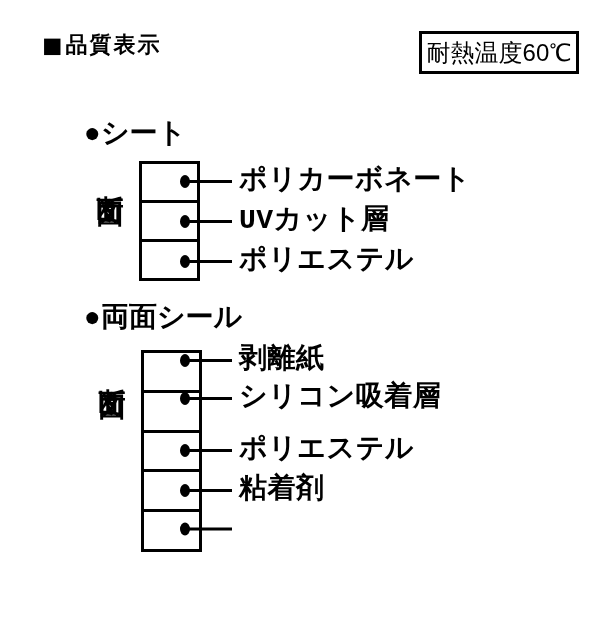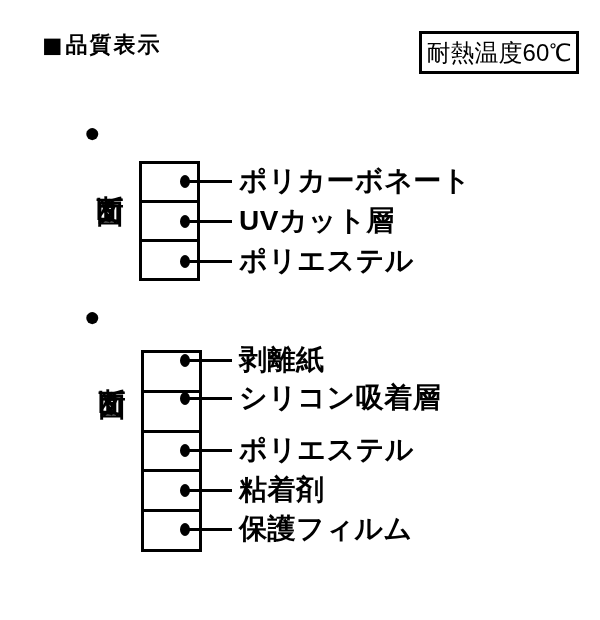--- a/index.html
+++ b/index.html
@@ -117,38 +117,40 @@
     margin-left: -4px;
     flex: none;
   }
   .callout .clabel {
     margin-left: 7px;
     font-size: 28px;
     font-weight: bold;
     letter-spacing: 0.5px;
     line-height: 1;
     white-space: nowrap;
+    font-family: Liberation Mono, monospace;
   }
 </style>
 </head>
 <body>
 
 <div class="page">
 
   <div class="title">
     <span class="title-marker">■</span>
     <span class="title-text">品質表示</span>
   </div>
 
   <div class="heat-badge">
     <span>耐熱温度60℃</span>
   </div>
 
   <div class="section-heading" style="top:119px;">
     <span class="section-bullet">●</span>
+    <span>シート</span>
   </div>
 
   <div class="vlabel" style="left:96px; top:174px;">断面図</div>
 
   <div class="stack" style="left:139px; top:161px; height:120px;">
     <div class="cell"></div>
     <div class="cell"></div>
     <div class="cell"></div>
   </div>
 
@@ -163,20 +165,21 @@
     <span class="clabel">UVカット層</span>
   </div>
   <div class="callout" style="top:261px;">
     <span class="dot"></span>
     <span class="leader"></span>
     <span class="clabel">ポリエステル</span>
   </div>
 
   <div class="section-heading" style="top:303px;">
     <span class="section-bullet">●</span>
+    <span>両面シール</span>
   </div>
 
   <div class="vlabel" style="left:98px; top:367px;">断面図</div>
 
   <div class="stack" style="left:141px; top:350px; height:202px;">
     <div class="cell"></div>
     <div class="cell"></div>
     <div class="cell"></div>
     <div class="cell"></div>
     <div class="cell"></div>
@@ -198,16 +201,15 @@
     <span class="clabel">ポリエステル</span>
   </div>
   <div class="callout" style="top:490px;">
     <span class="dot"></span>
     <span class="leader"></span>
     <span class="clabel">粘着剤</span>
   </div>
   <div class="callout" style="top:529px;">
     <span class="dot"></span>
     <span class="leader"></span>
-    <span class="clabel">保護フィルム</span>
   </div>
 
 </div>
 
 </body></html>

